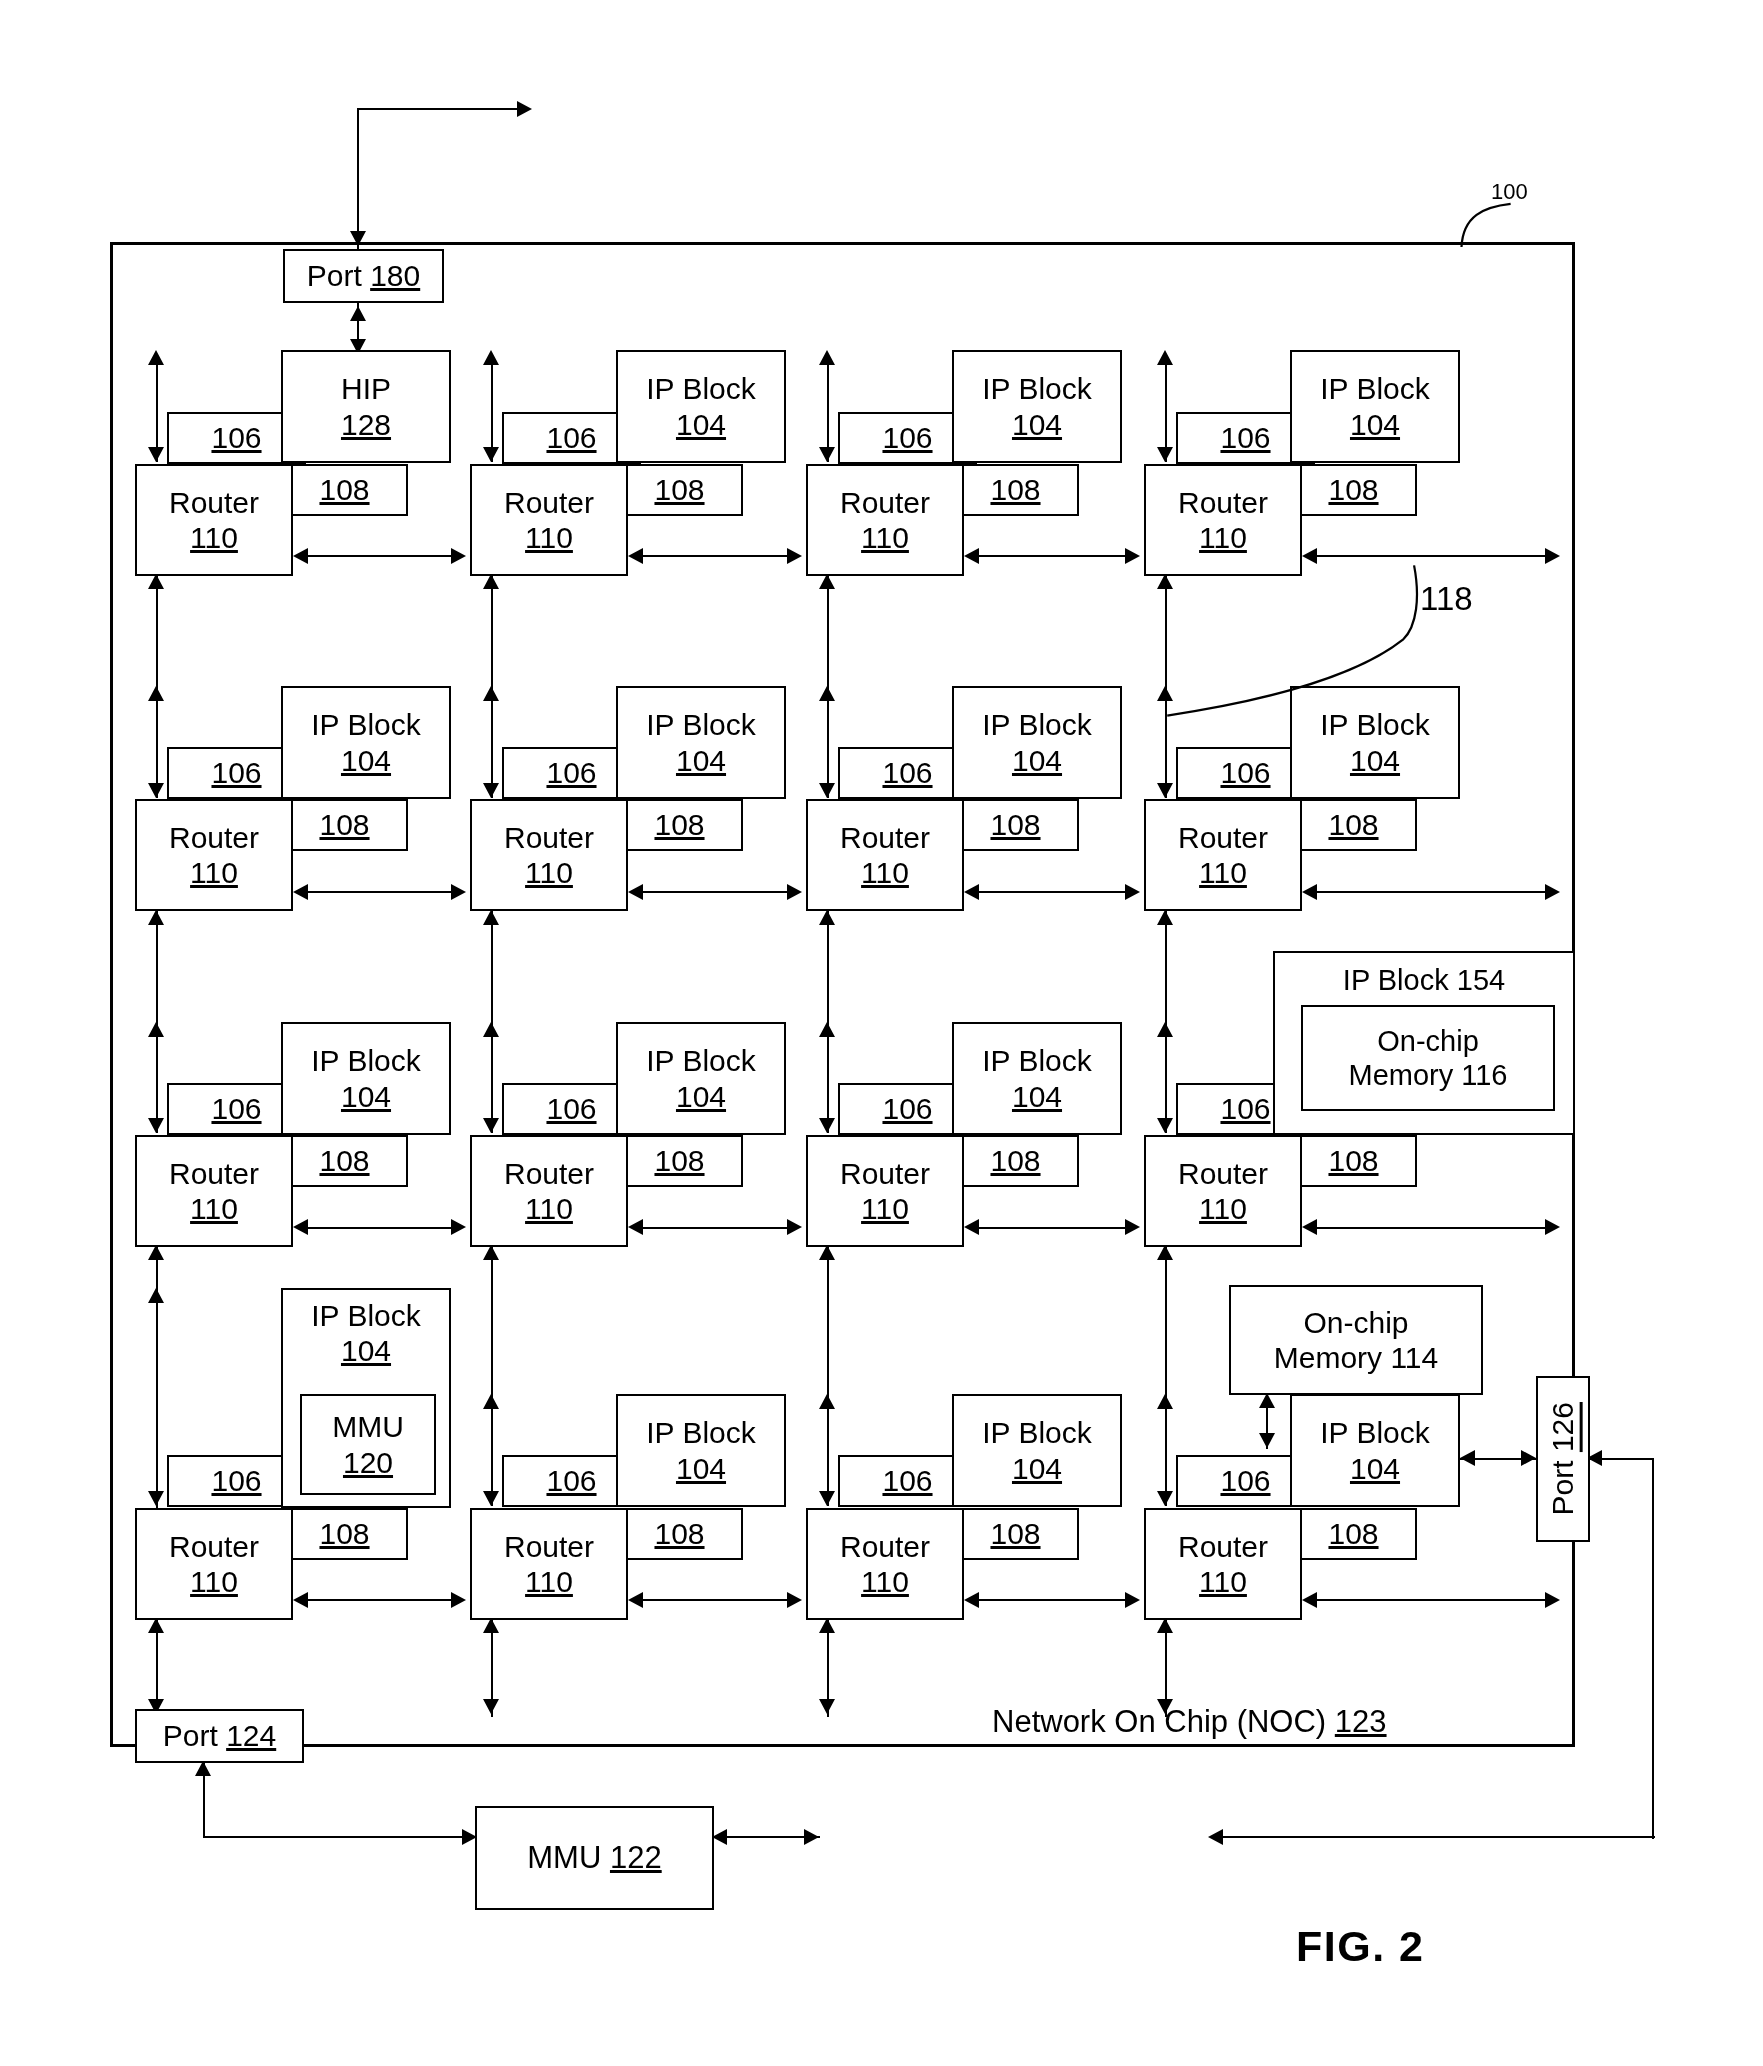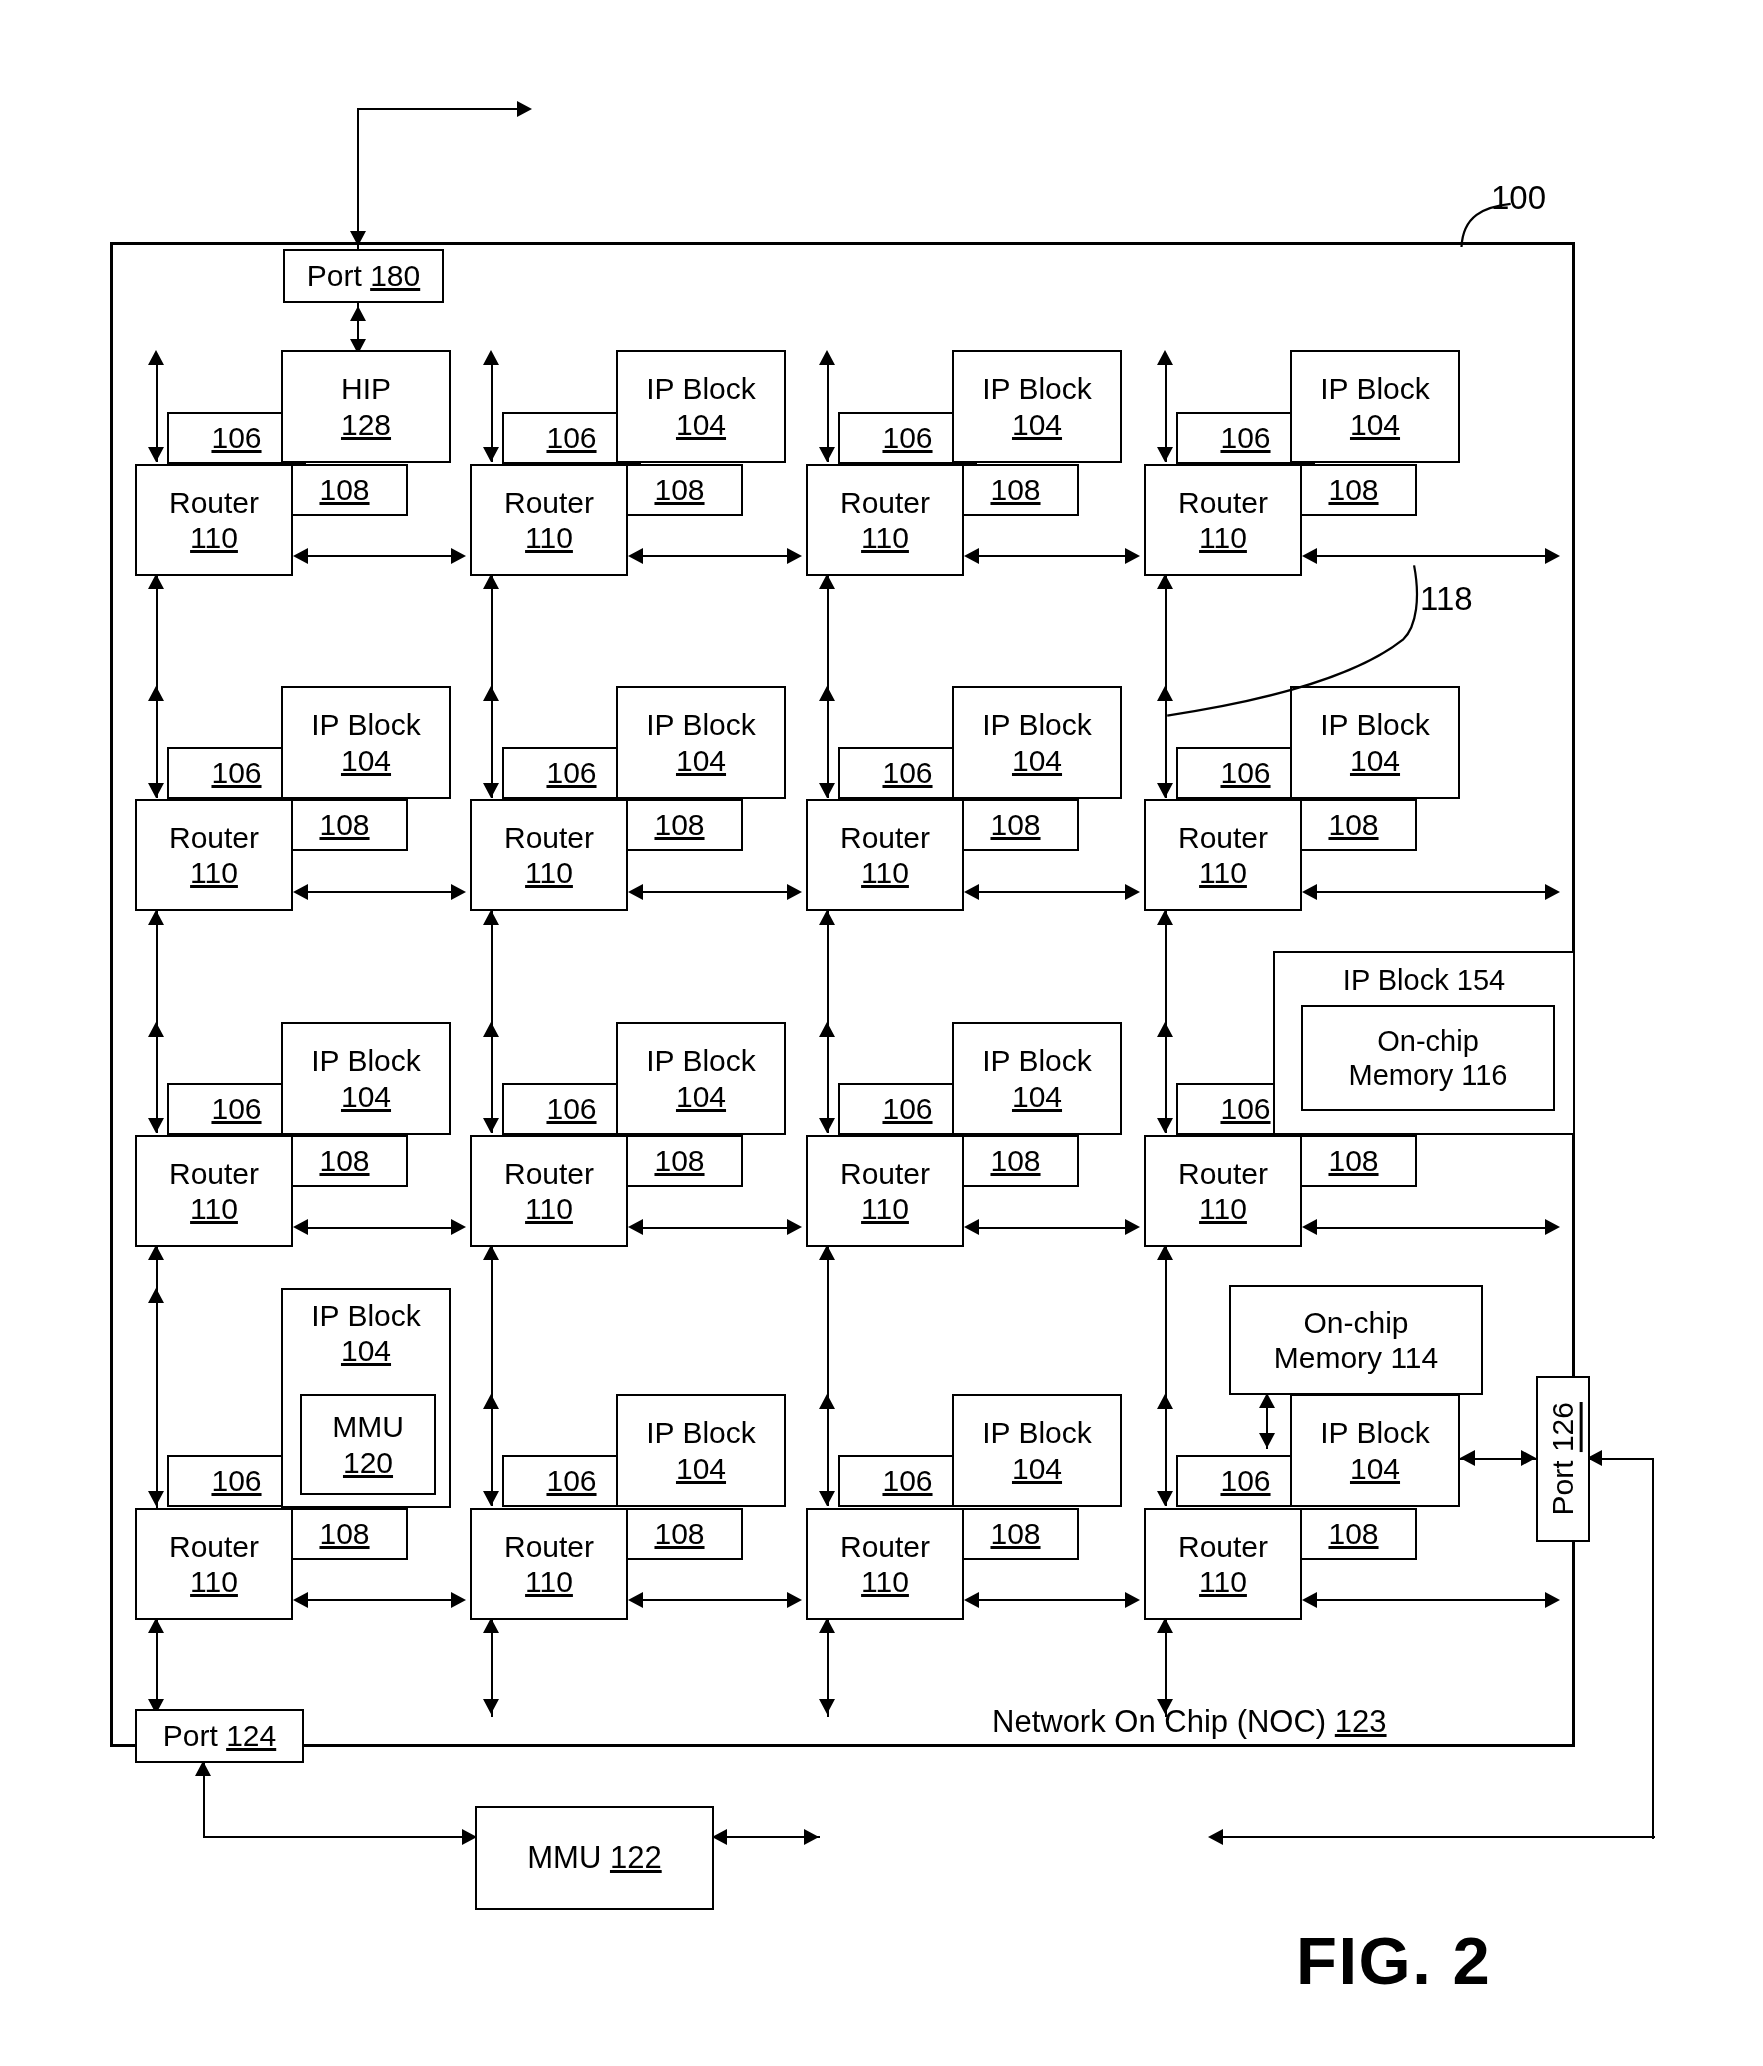--- a/index.html
+++ b/index.html
@@ -52,21 +52,21 @@
 
   <div class="line v" style="left:357px;top:108px;height:149px;"></div>
   <div class="line h" style="left:357px;top:108px;width:163px;"></div>
   <div class="ar ar-r" style="left:517px;top:101px;"></div>
 
   <div id="noc-frame"></div>
 
   <svg class="leader" style="left:1439px;top:186px;width:112px;height:67px;" viewBox="0 0 150 90" width="112" height="67">
     <path d="M 30 82 C 32 40, 60 28, 96 24" stroke="#000" stroke-width="3" fill="none"></path>
   </svg>
-  <div class="lbl" style="left:1491px;top:179px;font-size:33px;text-align:right;">100</div>
+  <div class="lbl" style="left:1491px;top:179px;font-size:22px;text-align:right;">100</div>
 
   <div class="box lay3" style="left:283px;top:249px;width:161px;height:54px;font-size:30px;">
     <span class="ln">Port&nbsp;<span class="u">180</span></span>
   </div>
   <div class="line v" style="left:357px;top:303px;height:48px;"></div>
   <div class="ar ar-d" style="left:350px;top:339px;"></div>
   <div class="ar ar-u" style="left:350px;top:306px;"></div>
   <div class="ar ar-d" style="left:350px;top:231px;"></div>
 
   <div class="box lay3" style="left:281px;top:350px;width:170px;height:113px;font-size:30px;">
@@ -500,16 +500,16 @@
   <div class="ar ar-d" style="left:819px;top:1699px;"></div>
   <div class="line v" style="left:1165px;top:1620px;height:97px;"></div>
   <div class="ar ar-u" style="left:1157px;top:1618px;"></div>
   <div class="ar ar-d" style="left:1157px;top:1699px;"></div>
 
   <svg class="leader" style="left:1152px;top:552px;width:313px;height:171px;" viewBox="0 0 420 230" width="313" height="171">
     <path d="M 20 220 C 120 205, 265 175, 337 118 C 356 100, 360 60, 352 18" stroke="#000" stroke-width="3" fill="none"></path>
   </svg>
   <div class="lbl" style="left:1420px;top:580px;font-size:33px;">118</div>
 
-  <div class="fig-caption" style="left:1296px;top:1922px;font-size:67px;">FIG. 2</div>
+  <div class="fig-caption" style="left:1296px;top:1922px;font-size:43px;">FIG. 2</div>
 
 </div>
 
 
 </body></html>

